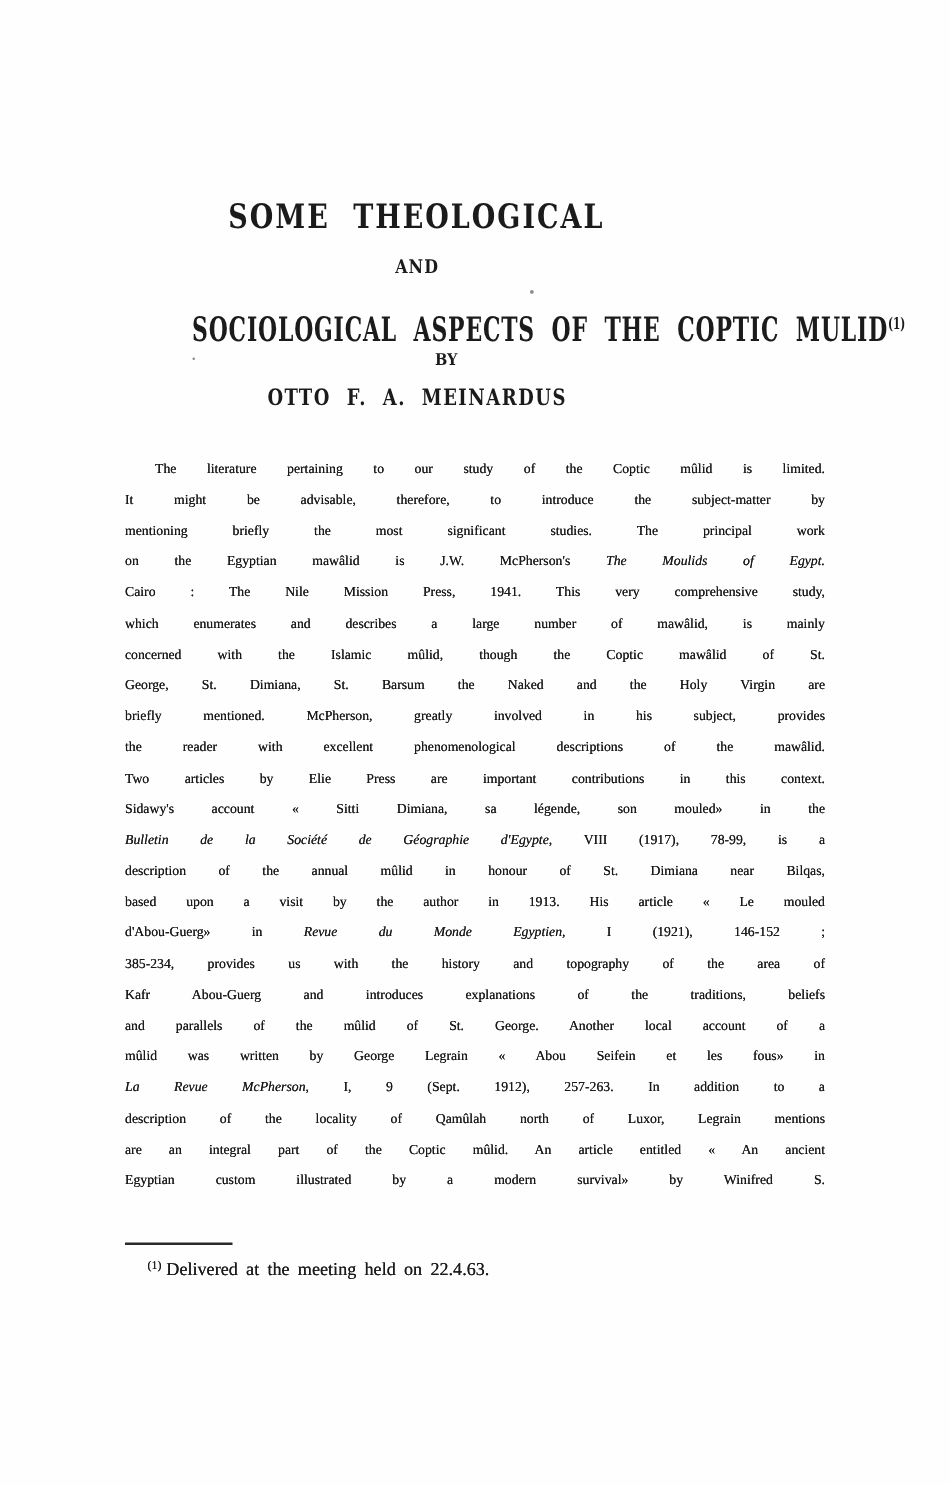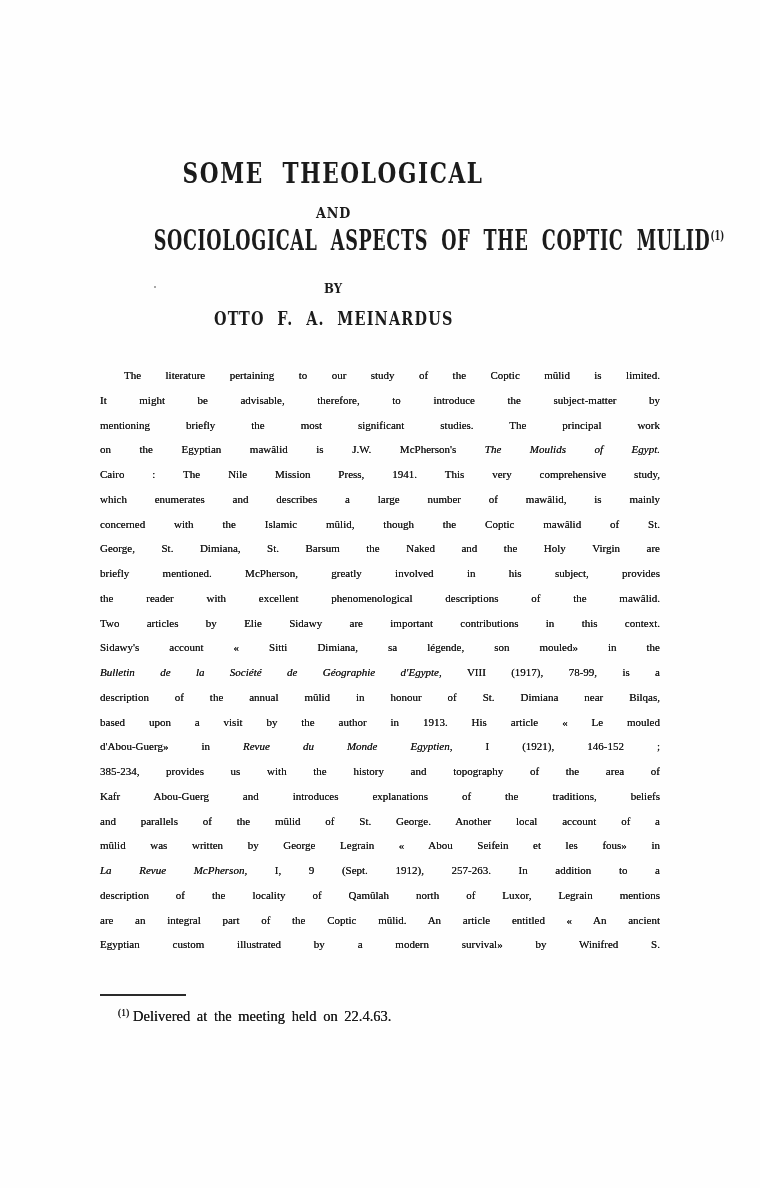--- a/index.html
+++ b/index.html
@@ -23,31 +23,31 @@
     transform:scaleX(0.80); transform-origin:center;
     white-space:nowrap;
   }
   .tand { top:204px; }
   .tand .hline {
     display:inline-block;
     font-family:"DejaVu Serif", serif;
     font-weight:bold; font-size:15px; letter-spacing:1px;
     transform:scaleX(0.85); transform-origin:center;
   }
-  .t2 { top:225px; }
+  .t2 { top:249px; }
   .t2 .hline {
     display:inline-block;
     font-family:"DejaVu Serif", serif;
     font-weight:bold; font-size:27px;
     letter-spacing:1px; word-spacing:10px;
     transform:scaleX(0.65); transform-origin:center;
     white-space:nowrap;
   }
   .t2 sup { font-size:13px; letter-spacing:0; vertical-align:10px; }
-  .tby { top:279px; }
+  .tby { top:279px;padding-left:24px; }
   .tby .hline {
     display:inline-block;
     font-family:"DejaVu Serif", serif;
     font-weight:bold; font-size:13px;
     transform:scaleX(0.9); transform-origin:center;
   }
   .tauthor { top:308px; }
   .tauthor .hline {
     display:inline-block;
     font-family:"DejaVu Serif", serif;
@@ -119,21 +119,21 @@
       <div class="bline indent"><span>The literature pertaining to our study of the Coptic mûlid is limited.</span></div>
       <div class="bline"><span>It might be advisable, therefore, to introduce the subject-matter by</span></div>
       <div class="bline"><span>mentioning briefly the most significant studies. The principal work</span></div>
       <div class="bline"><span>on the Egyptian mawâlid is J.W. McPherson's </span><span class="it">The Moulids of Egypt.</span></div>
       <div class="bline"><span>Cairo : The Nile Mission Press, 1941. This very comprehensive study,</span></div>
       <div class="bline"><span>which enumerates and describes a large number of mawâlid, is mainly</span></div>
       <div class="bline"><span>concerned with the Islamic mûlid, though the Coptic mawâlid of St.</span></div>
       <div class="bline"><span>George, St. Dimiana, St. Barsum the Naked and the Holy Virgin are</span></div>
       <div class="bline"><span>briefly mentioned. McPherson, greatly involved in his subject, provides</span></div>
       <div class="bline"><span>the reader with excellent phenomenological descriptions of the mawâlid.</span></div>
-      <div class="bline"><span>Two articles by Elie Sidawy are important contributions in this context.</span></div>
+      <div class="bline"><span>Two articles by Elie Press are important contributions in this context.</span></div>
       <div class="bline"><span>Sidawy's account « Sitti Dimiana, sa légende, son mouled» in the</span></div>
       <div class="bline"><span class="it">Bulletin de la Société de Géographie d'Egypte,</span><span> VIII (1917), 78-99, is a</span></div>
       <div class="bline"><span>description of the annual mûlid in honour of St. Dimiana near Bilqas,</span></div>
       <div class="bline"><span>based upon a visit by the author in 1913. His article « Le mouled</span></div>
       <div class="bline"><span>d'Abou-Guerg» in </span><span class="it">Revue du Monde Egyptien,</span><span> I (1921), 146-152 ;</span></div>
       <div class="bline"><span>385-234, provides us with the history and topography of the area of</span></div>
       <div class="bline"><span>Kafr Abou-Guerg and introduces explanations of the traditions, beliefs</span></div>
       <div class="bline"><span>and parallels of the mûlid of St. George. Another local account of a</span></div>
       <div class="bline"><span>mûlid was written by George Legrain « Abou Seifein et les fous» in</span></div>
       <div class="bline"><span class="it">La Revue McPherson,</span><span> I, 9 (Sept. 1912), 257-263. In addition to a</span></div>

